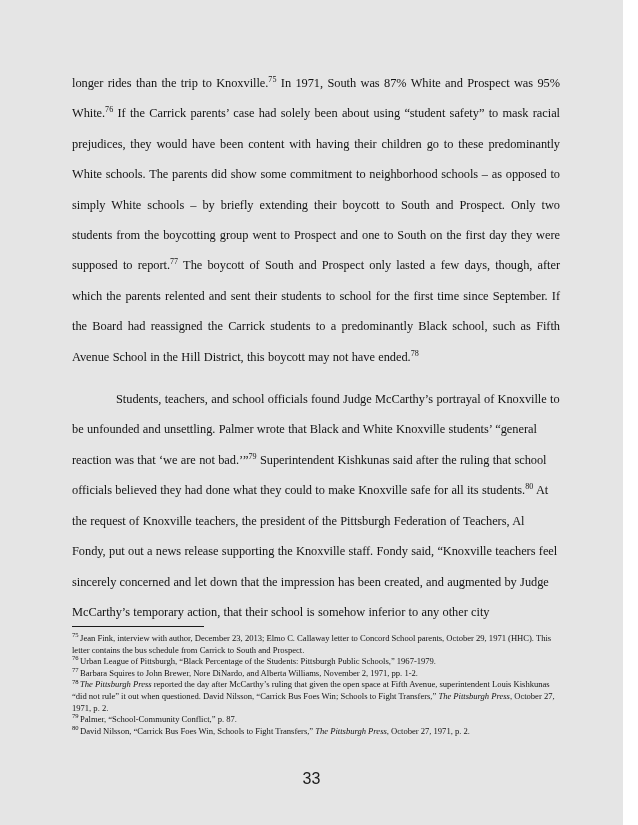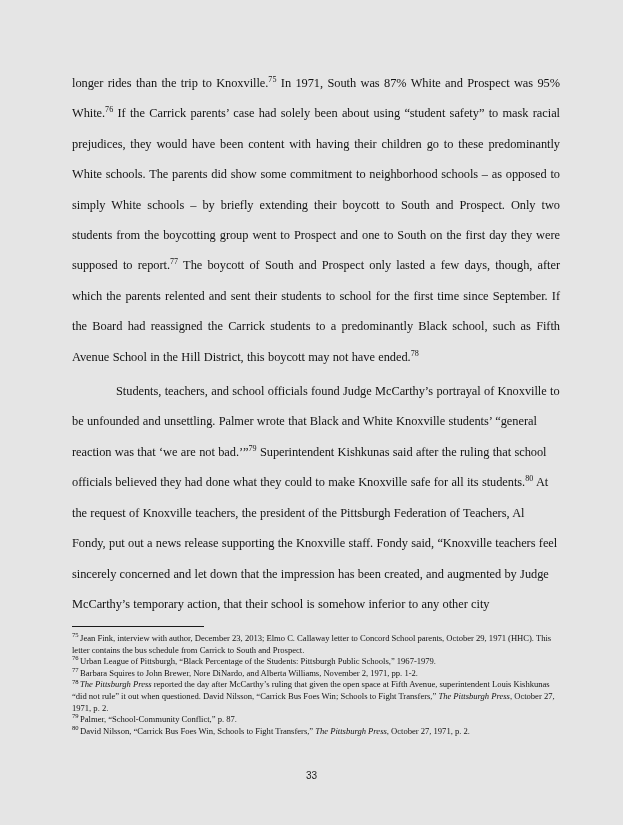--- a/index.html
+++ b/index.html
@@ -31,21 +31,21 @@
     font-size: 12.4px;
     line-height: 30.4px;
     text-align: justify;
     text-justify: inter-word;
     margin: 0;
     letter-spacing: -0.05px;
     word-spacing: 0.3px;
     color: #131313;
   }
   .para + .para {
-    margin-top: 4px;
+    margin-top: 12px;
   }
   .para.indent {
     text-indent: 44px;
   }
   .para:last-child {
     text-align: left;
   }
   sup.fn {
     font-size: 8.1px;
     vertical-align: super;
@@ -85,21 +85,21 @@
   .footnote i,
   .footnote em {
   }
   
   .page-number {
     position: absolute;
     left: 0;
     right: 0;
     top: 770px;
     text-align: center;
-    font-size: 10px;
+    font-size: 16px;
     color: #1b1b1b;
     font-family: "Liberation Sans", sans-serif;
   }
 </style>
 </head>
 <body>
 
 <div class="page">
 
   <div class="body-block" id="body-block">

